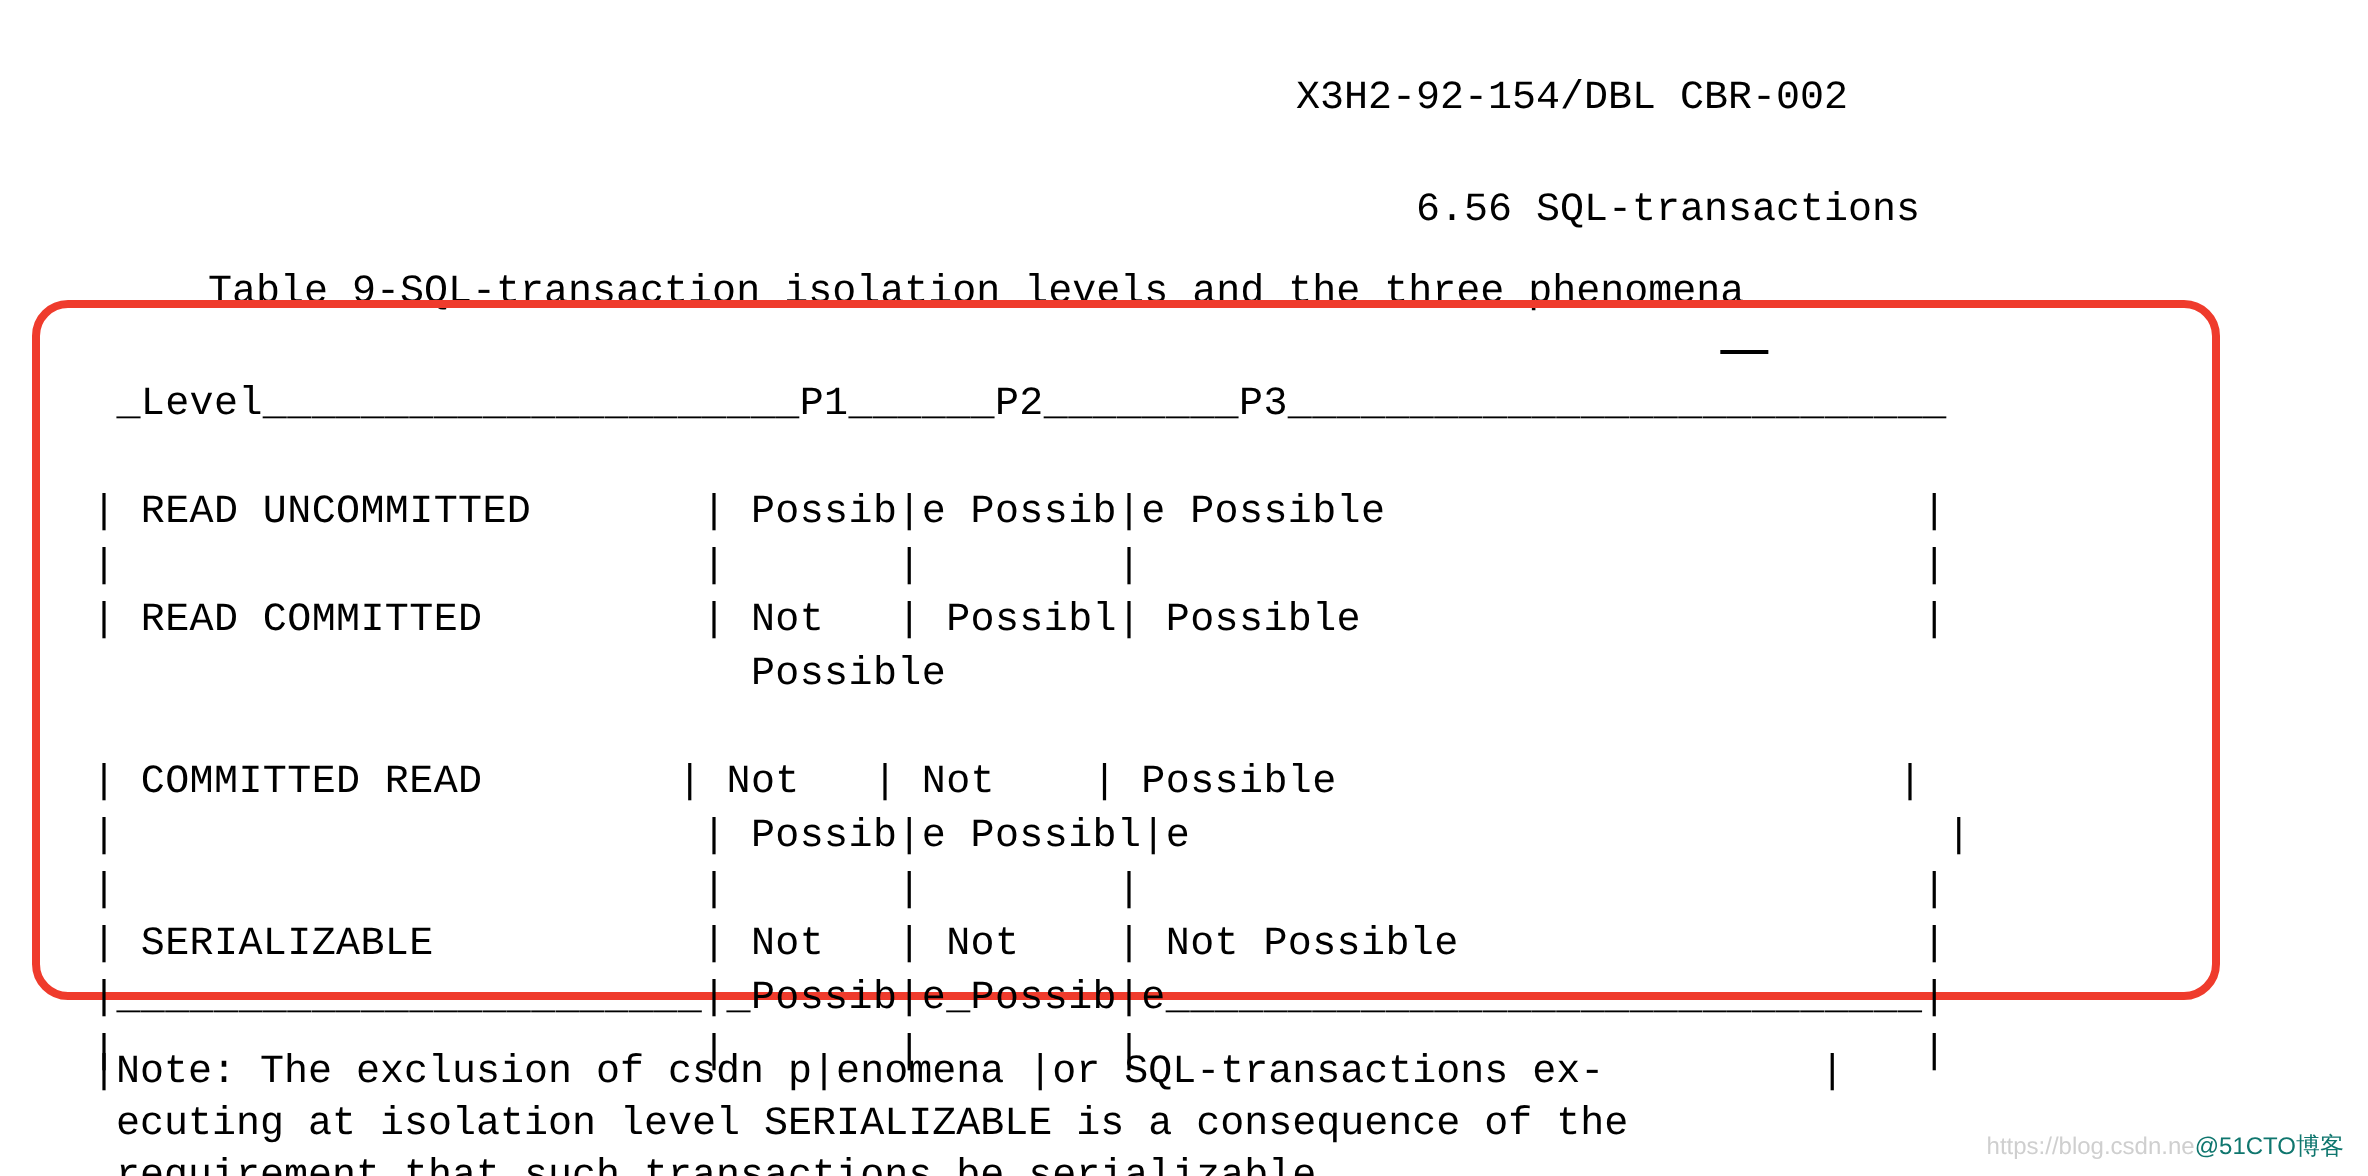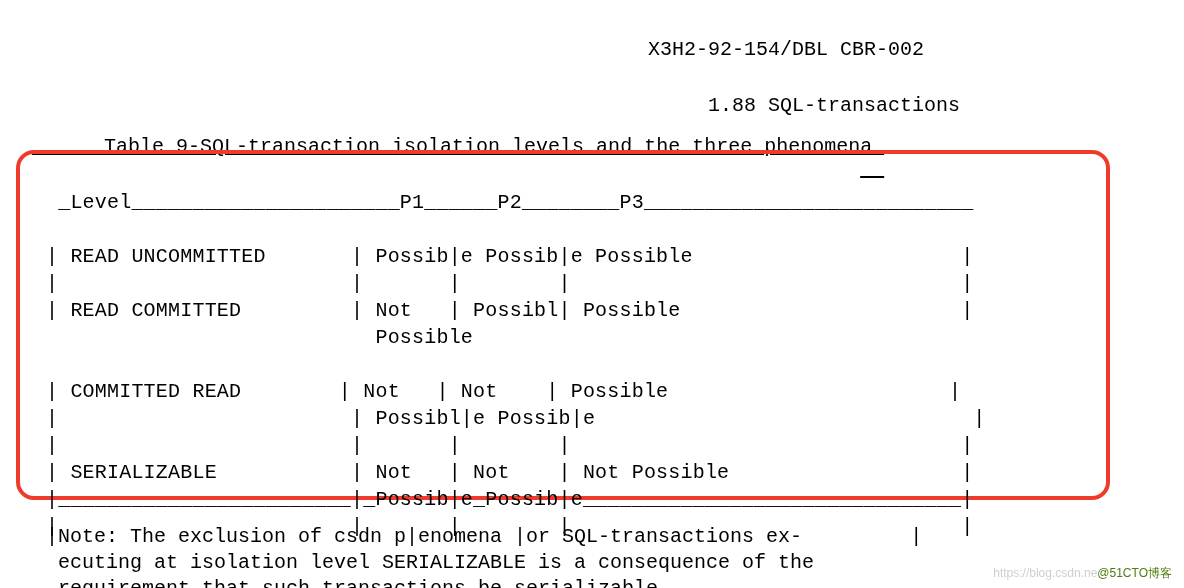--- a/index.html
+++ b/index.html
@@ -78,50 +78,50 @@
     color: #cfcfcf;
   }
 </style>
 </head>
 <body>
 
 <div class="page">
 
   <div class="hdr">
     <span>X3H2-92-154/DBL CBR-002</span><br>
-    <span style="padding-left:60px;">1.88 SQL-transactions</span>
+    <span style="padding-left:60px;">6.56 SQL-transactions</span>
   </div>
 
   <div class="highlight"></div>
 
   <div class="title-line">
     <span>__Table_9-SQL-transaction_</span><span>iso</span><span>lation_levels_and_the_three_phenomena_</span>
   </div>
 
   <div class="redbox"></div>
 
   <div class="table-block">
 <span style=""> _Level______________________P1______P2________P3___________________________</span>
 <span>                                                                              </span>
 <span>| READ UNCOMMITTED       | Possib|e Possib|e Possible                      |</span>
 <span>|                        |       |        |                                |</span>
 <span>| READ COMMITTED         | Not   | Possibl| Possible                       |</span>
 <span>                           Possible</span>
 <span></span>
 <span>| COMMITTED READ        | Not   | Not    | Possible                       |</span>
-<span>|                        | Possibl|e Possib|e                               |</span>
+<span>|                        | Possib|e Possibl|e                               |</span>
 <span>|                        |       |        |                                |</span>
 <span>| SERIALIZABLE           | Not   | Not    | Not Possible                   |</span>
 <span>|________________________|_Possib|e_Possib|e_______________________________|</span>
 <span>|                        |       |        |                                |</span>
 </div>
 
   <div class="note-block">
 <span>|Note: The exclusion of csdn p|enomena |or SQL-transactions ex-         |</span>
 <span> ecuting at isolation level SERIALIZABLE is a consequence of the</span>
 <span> requirement that such transactions be serializable.</span>
 </div>
 
   <div class="watermark">
-    <span>https://blog.csdn.ne</span><span style="color:#4d7c0f;">@51CTO博客</span>
+    <span>https://blog.csdn.ne</span><span style="color:#0f766e;">@51CTO博客</span>
   </div>
 
 </div>
 
 </body></html>

